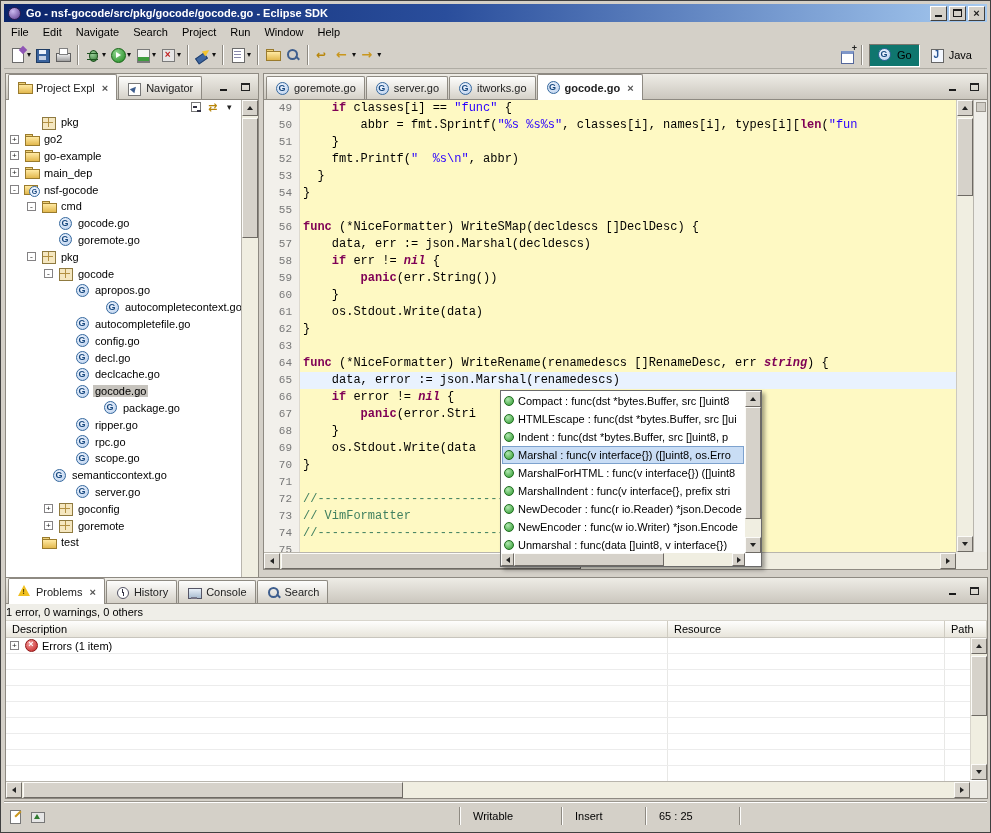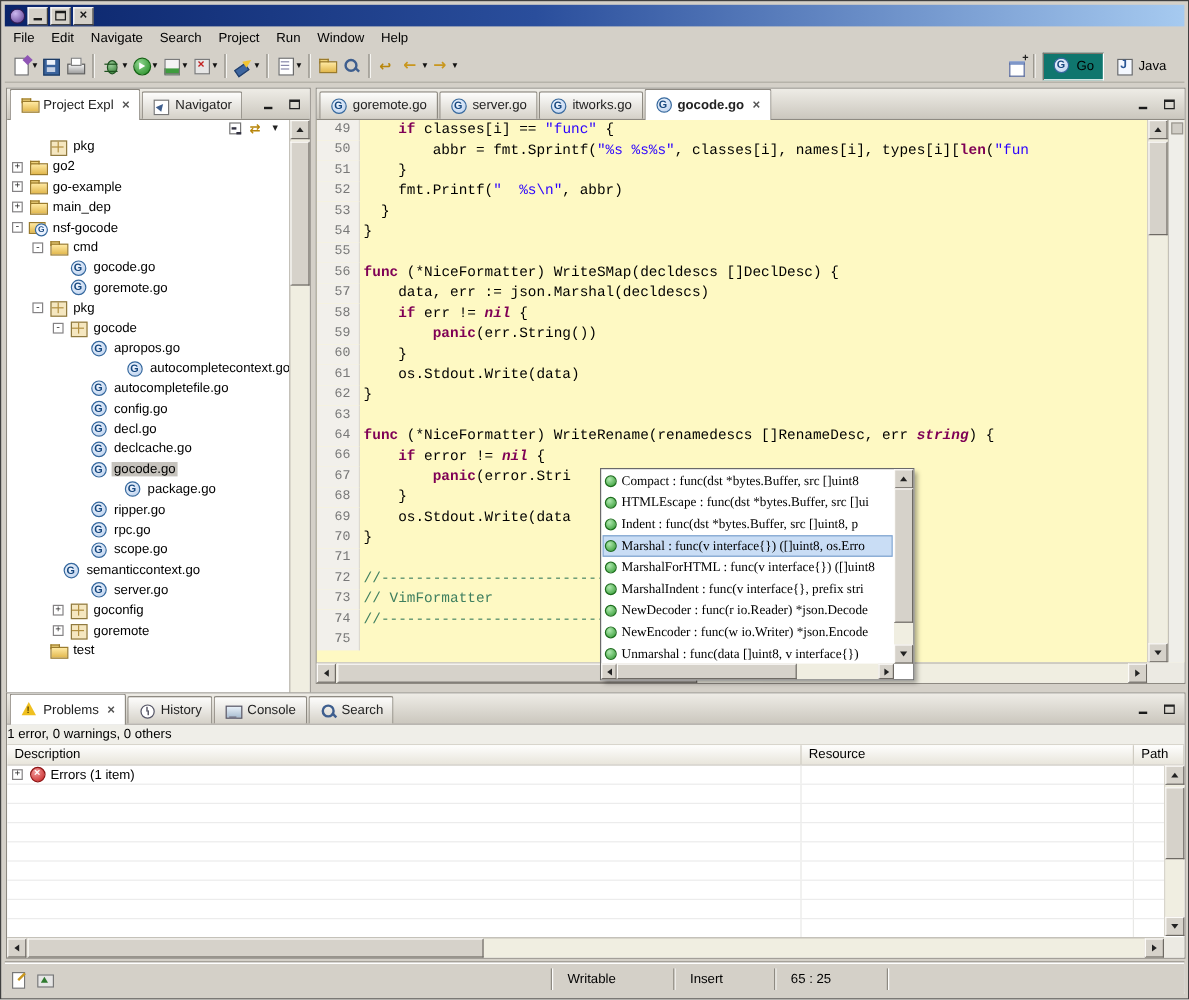--- a/index.html
+++ b/index.html
@@ -227,21 +227,21 @@
   #editor-hscroll .sb-thumb { left:17px; width:300px; }
   .corner { position:absolute; background:#ECEAE3; }
   #editor-corner { right:0; bottom:0; width:31px; height:17px; }
   #explorer-corner { right:0; bottom:0; width:17px; height:17px; }
   #problems-corner { right:0; bottom:0; width:17px; height:17px; }
 
   
   #autocomplete { position:absolute; left:499px; top:389px; width:262px; height:177px; background:#FFF;
     border:1px solid #6A6A6A; box-shadow:3px 3px 4px rgba(0,0,0,0.35); z-index:40; }
   #autocomplete-list { position:absolute; top:1px; left:1px; right:17px; bottom:14px; overflow:hidden; }
-  .ac-item { height:18px; display:flex; align-items:center; gap:4px; padding:0 2px; white-space:nowrap; overflow:hidden;font-family:Liberation Serif, serif; }
+  .ac-item { height:18px; display:flex; align-items:center; gap:4px; padding:0 2px; white-space:nowrap; overflow:hidden; }
   .ac-item.selected { background:#C9DDF5; outline:1px solid #7DA2CE; outline-offset:-1px; }
   #popup-vscroll { top:0; right:0; bottom:13px; width:16px; }
   #popup-vscroll .sb-thumb { top:16px; height:112px; }
   #popup-hscroll { left:0; right:16px; bottom:0; }
   #popup-hscroll .sb-thumb { left:13px; width:150px; }
 
   
   #problems-body { position:absolute; top:26px; left:0; right:0; bottom:17px; background:#FFF; overflow:hidden; }
   #problems-summary { height:17px; line-height:17px; background:#EFEEE8; border-bottom:1px solid #D8D5CC; }
   #problems-header { display:flex; height:17px; background:linear-gradient(#FEFEFD,#E8E5DB); border-bottom:1px solid #C8C5BD; }
@@ -263,20 +263,21 @@
   .st-w1 { width:92px; } .st-w2 { width:74px; } .st-w3 { width:84px; }
   .st-tail { width:238px; flex:none; }
 </style>
 </head>
 <body>
 
 <div id="window">
 
   <div id="titlebar">
     <span class="app-icon"></span>
+    <span class="title-text">Go - nsf-gocode/src/pkg/gocode/gocode.go - Eclipse SDK</span>
     <span class="win-btn">
         <span class="glyph-min"></span>
       </span>
     <span class="win-btn">
         <span class="glyph-max"></span>
       </span>
     <span class="win-btn">
         <span class="glyph-x">×</span>
       </span>
   </div>
@@ -604,20 +605,21 @@
           <div class="crow"><span class="ln">55</span><span class="ct"></span></div>
           <div class="crow"><span class="ln">56</span><span class="ct"><span class="tk-k">func</span><span class="tk-p"> (*NiceFormatter) WriteSMap(decldescs []DeclDesc) {</span></span></div>
           <div class="crow"><span class="ln">57</span><span class="ct"><span class="tk-p">    data, err := json.Marshal(decldescs)</span></span></div>
           <div class="crow"><span class="ln">58</span><span class="ct"><span class="tk-p">    </span><span class="tk-k">if</span><span class="tk-p"> err != </span><span class="tk-i">nil</span><span class="tk-p"> {</span></span></div>
           <div class="crow"><span class="ln">59</span><span class="ct"><span class="tk-p">        </span><span class="tk-k">panic</span><span class="tk-p">(err.String())</span></span></div>
           <div class="crow"><span class="ln">60</span><span class="ct"><span class="tk-p">    }</span></span></div>
           <div class="crow"><span class="ln">61</span><span class="ct"><span class="tk-p">    os.Stdout.Write(data)</span></span></div>
           <div class="crow"><span class="ln">62</span><span class="ct"><span class="tk-p">}</span></span></div>
           <div class="crow"><span class="ln">63</span><span class="ct"></span></div>
           <div class="crow"><span class="ln">64</span><span class="ct"><span class="tk-k">func</span><span class="tk-p"> (*NiceFormatter) WriteRename(renamedescs []RenameDesc, err </span><span class="tk-i">string</span><span class="tk-p">) {</span></span></div>
+          <div class="crow current"><span class="ln">65</span><span class="ct"><span class="tk-p">    data, error := json.Marshal(renamedescs)</span></span></div>
           <div class="crow"><span class="ln">66</span><span class="ct"><span class="tk-p">    </span><span class="tk-k">if</span><span class="tk-p"> error != </span><span class="tk-i">nil</span><span class="tk-p"> {</span></span></div>
           <div class="crow"><span class="ln">67</span><span class="ct"><span class="tk-p">        </span><span class="tk-k">panic</span><span class="tk-p">(error.Stri</span></span></div>
           <div class="crow"><span class="ln">68</span><span class="ct"><span class="tk-p">    }</span></span></div>
           <div class="crow"><span class="ln">69</span><span class="ct"><span class="tk-p">    os.Stdout.Write(data</span></span></div>
           <div class="crow"><span class="ln">70</span><span class="ct"><span class="tk-p">}</span></span></div>
           <div class="crow"><span class="ln">71</span><span class="ct"></span></div>
           <div class="crow"><span class="ln">72</span><span class="ct"><span class="tk-c">//--------------------------------------</span></span></div>
           <div class="crow"><span class="ln">73</span><span class="ct"><span class="tk-c">// VimFormatter</span></span></div>
           <div class="crow"><span class="ln">74</span><span class="ct"><span class="tk-c">//--------------------------------------</span></span></div>
           <div class="crow"><span class="ln">75</span><span class="ct"></span></div>

